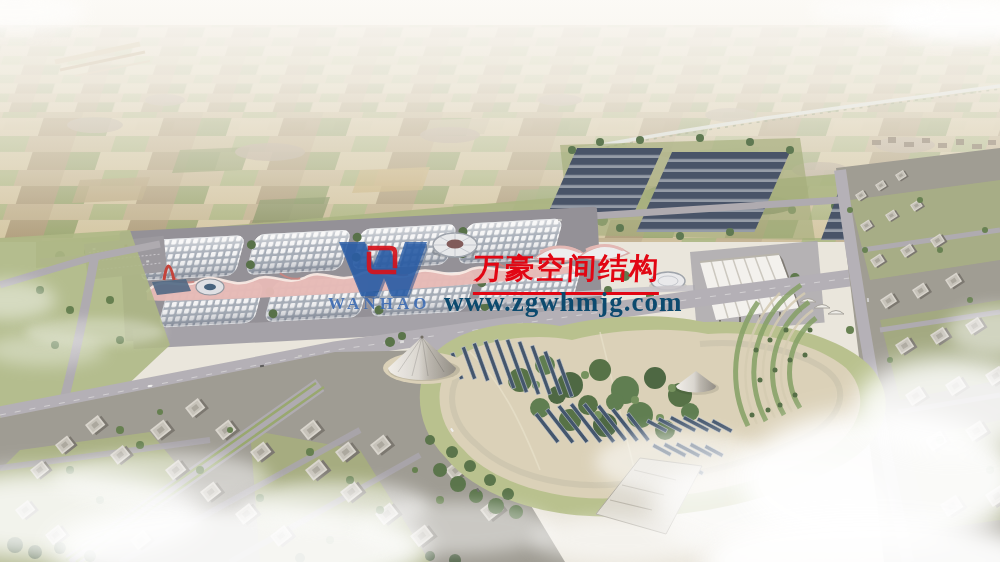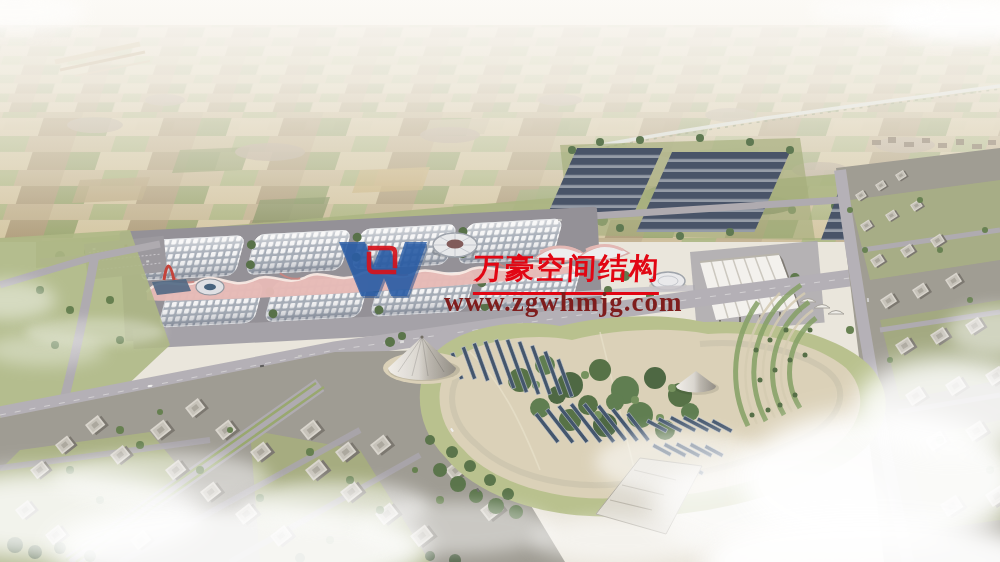--- a/index.html
+++ b/index.html
@@ -10,21 +10,21 @@
   .wm-logo{position:absolute;left:335px;top:238px;width:92px;height:60px;}
   .wm-logo-text{position:absolute;left:328px;top:294px;width:140px;
     font-family:"Liberation Serif",serif;font-weight:bold;font-size:17px;letter-spacing:4px;
     color:rgba(40,92,172,.8);text-shadow:0 0 2px rgba(255,255,255,.35);}
   .wm-cn{position:absolute;left:474px;top:249px;
     font-family:"DejaVu Sans","Liberation Sans",sans-serif;font-weight:bold;font-size:29px;
     letter-spacing:2px;color:#e20613;border-bottom:3px solid #e20613;padding-bottom:3px;
     transform:skewX(-3deg);}
   .wm-url{position:absolute;left:444px;top:287px;
     font-family:"Liberation Serif",serif;font-weight:bold;font-size:27px;letter-spacing:1px;
-    color:#7f1d1d;}
+    color:#0c4a6e;}
 </style>
 </head>
 <body>
 
 <div class="stage">
 
 <svg class="scene" viewBox="0 0 1000 562" xmlns="http://www.w3.org/2000/svg">
 <defs>
   <linearGradient id="haze" x1="0" y1="0" x2="0" y2="1">
     <stop offset="0" stop-color="#fcfbf8" stop-opacity="0.97"></stop>
@@ -640,17 +640,18 @@
 
 <div class="watermark">
   <svg class="wm-logo" viewBox="0 0 92 60" xmlns="http://www.w3.org/2000/svg">
     <path d="M 4,4 H 30 L 38,28 L 45,10 H 54 L 62,28 L 70,4 H 92 L 72,58 H 56 L 49,40 L 42,58 H 26 Z" fill="#17458a" opacity="0.5" transform="translate(2,2)"></path>
     <path d="M 4,4 H 30 L 38,28 L 45,10 H 54 L 62,28 L 70,4 H 92 L 72,58 H 56 L 49,40 L 42,58 H 26 Z" fill="#2b5ea7" opacity="0.82"></path>
     <g transform="translate(47,22)" stroke="#d6131c" stroke-width="4.5" fill="none" opacity="0.92" stroke-linecap="square">
       <path d="M -12,-12 H 8 Q 13,-12 13,-7 V 6"></path>
       <path d="M 12,12 H -8 Q -13,12 -13,7 V -6"></path>
     </g>
   </svg>
+  <div class="wm-logo-text">WANHAO</div>
   <div class="wm-cn">万豪空间结构</div>
   <div class="wm-url">www.zgwhmjg.com</div>
 </div>
 
 </div>
 
 </body></html>

